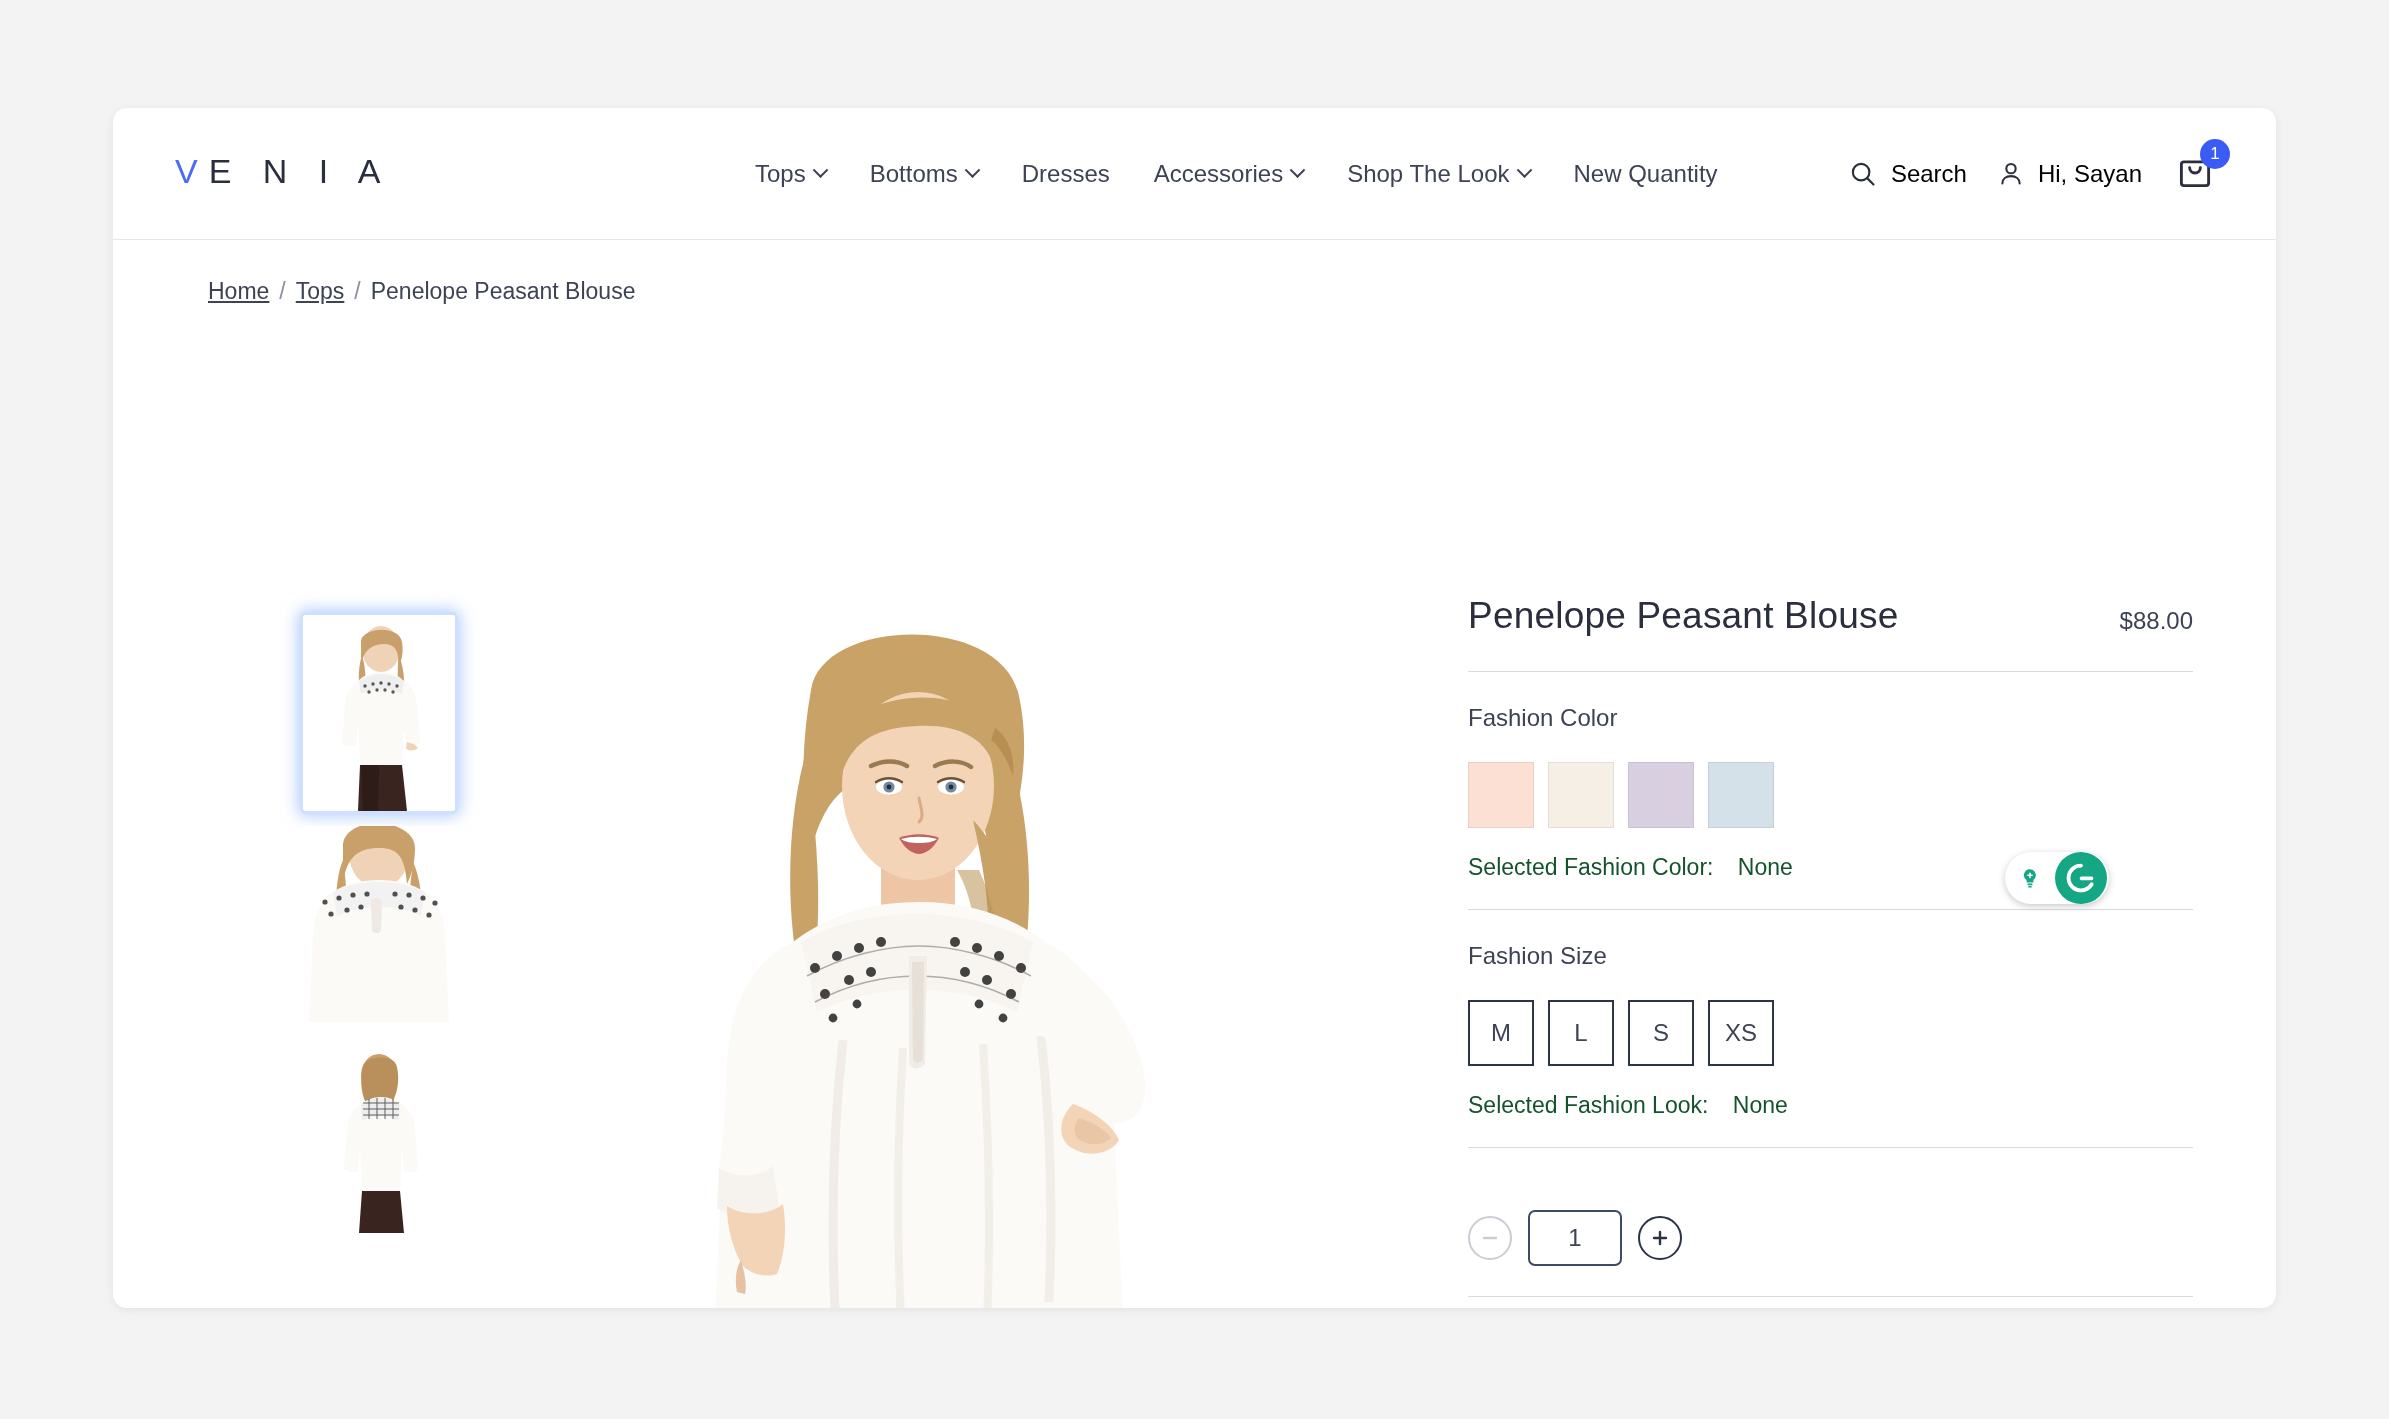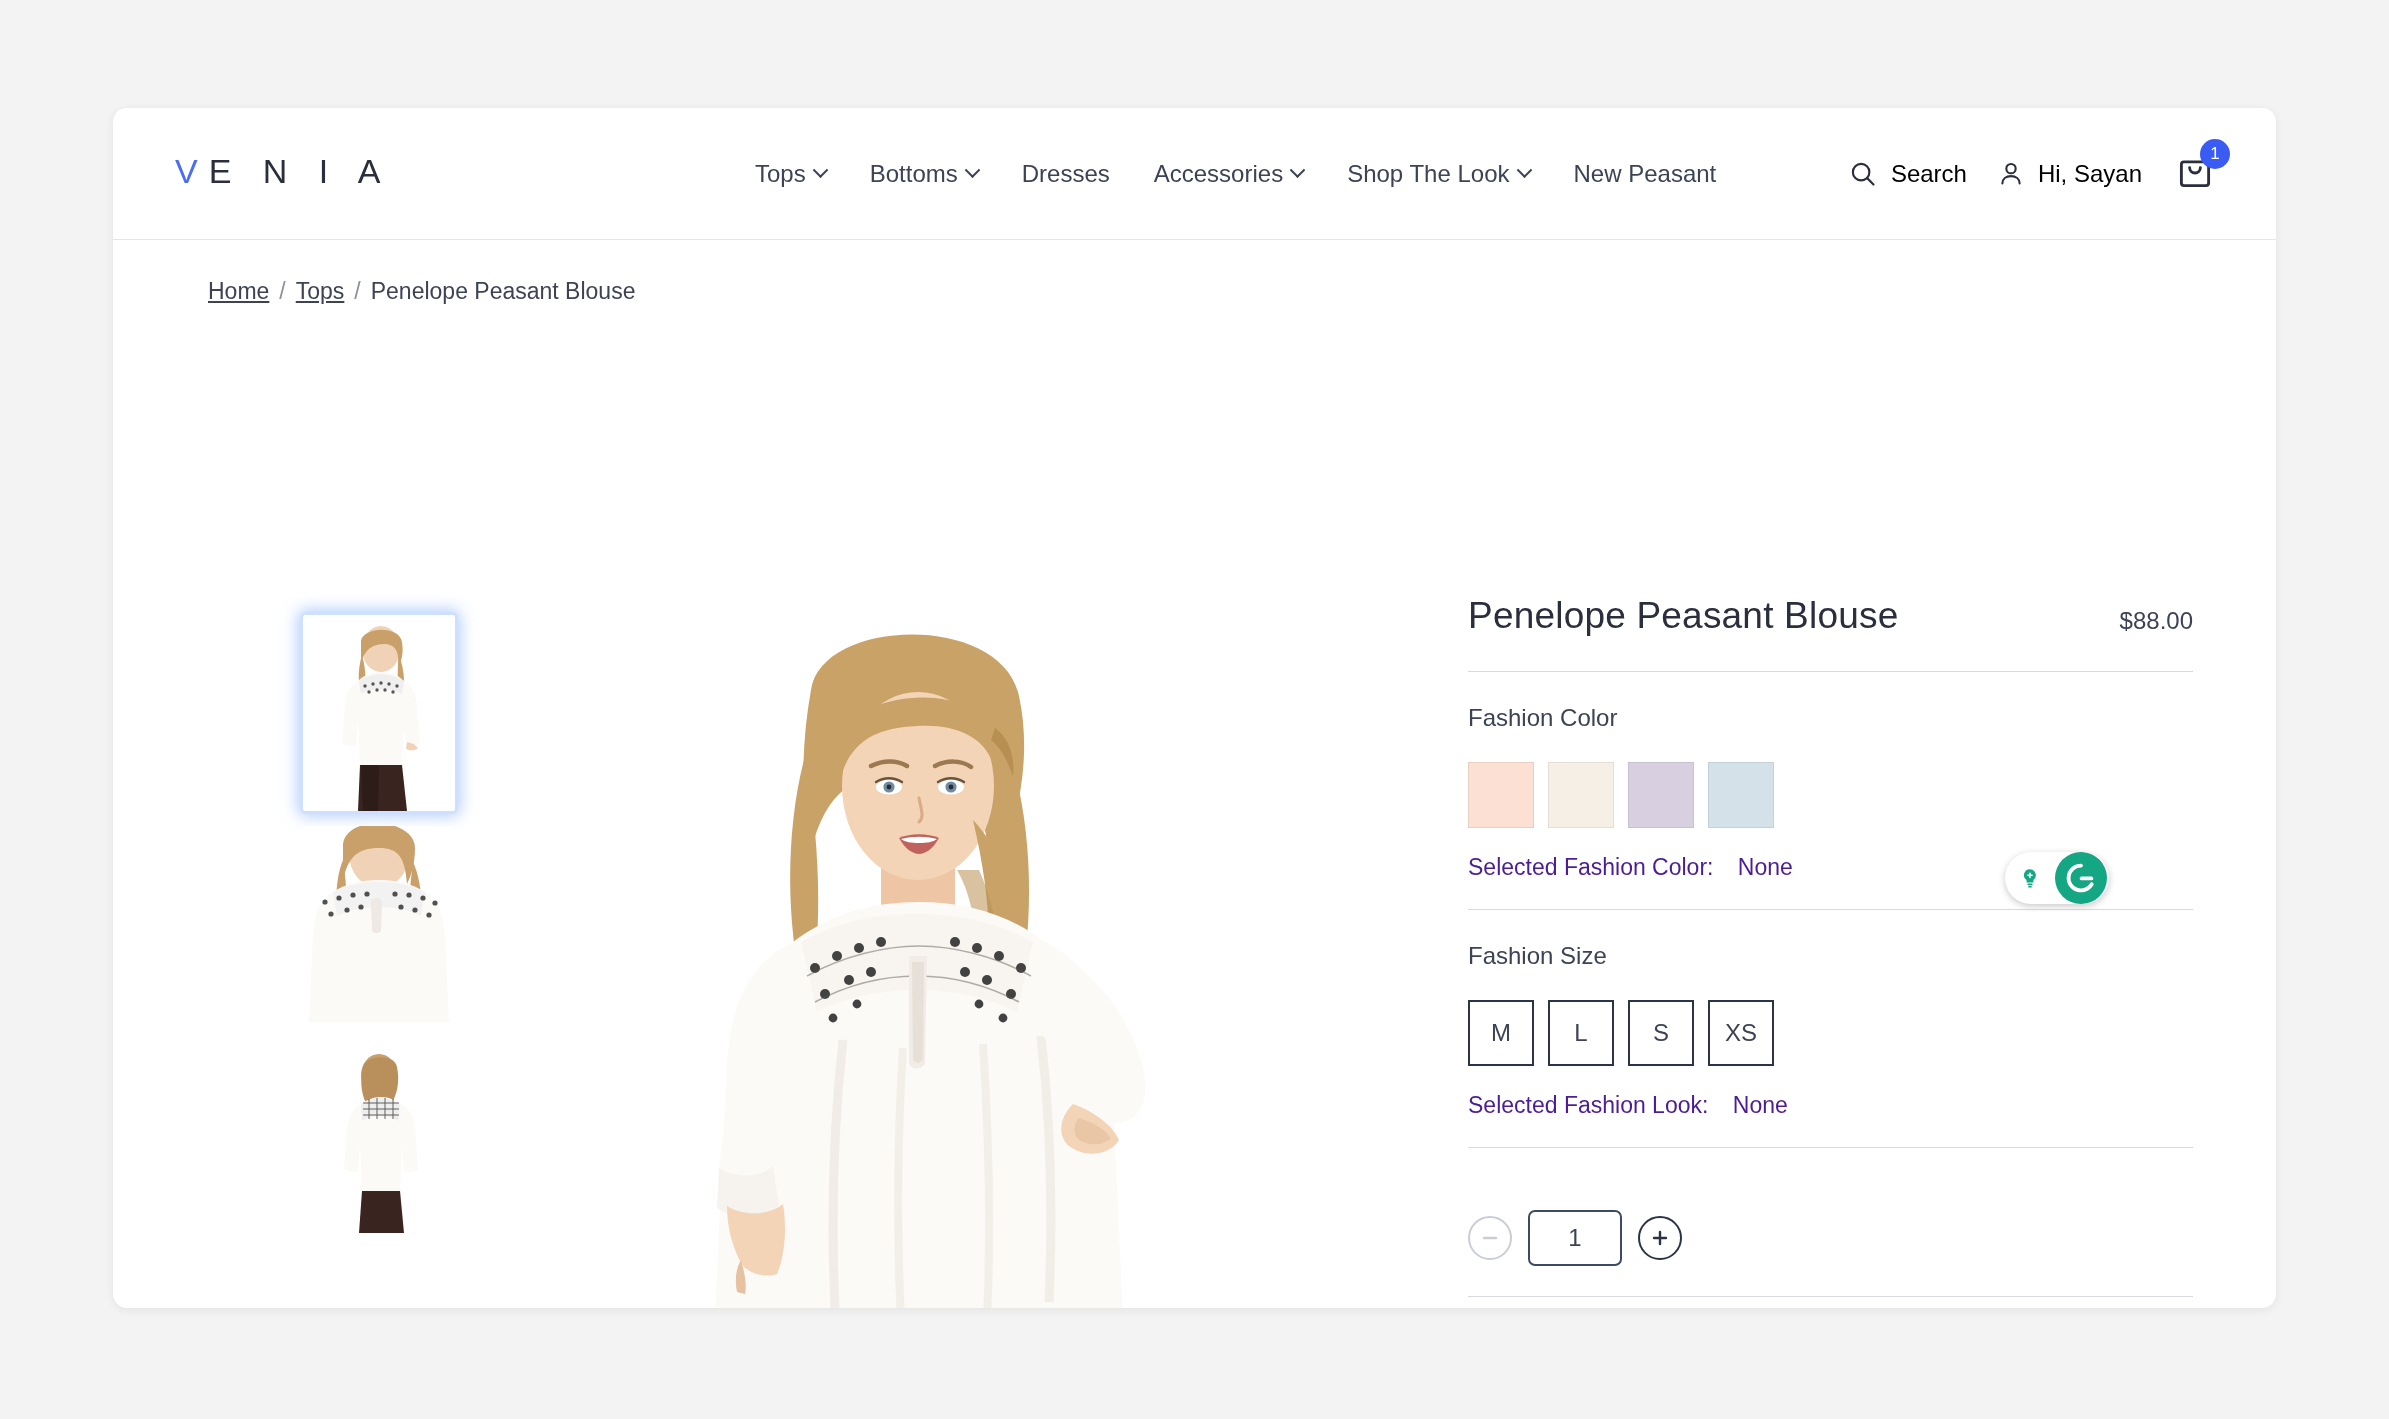--- a/index.html
+++ b/index.html
@@ -204,21 +204,21 @@
     border: 2px solid #2b3346;
     display: flex;
     align-items: center;
     justify-content: center;
     font-size: 24px;
     color: #3d4355;
     cursor: pointer;
     background: #fff;
   }
 
-  .sel-line { font-size: 23px; color: #4c1d95; }
+  .sel-line { font-size: 23px; color: #14532d; }
   .sel-line .sel-val { margin-left: 18px; }
 
   .qty-block { padding: 32px 0 30px; border-bottom: 1px solid #d7dae1; }
   .qty-row { display: flex; align-items: center; gap: 16px; margin-top: 30px; }
   .circ-btn {
     width: 44px; height: 44px; border-radius: 50%;
     display: flex; align-items: center; justify-content: center;
     cursor: pointer; background: #fff;
   }
   .circ-minus { border: 2px solid #c9cdd6; }
@@ -278,21 +278,21 @@
         </div>
         <div class="nav-item">
           <span>Accessories</span>
           <i class="chev"></i>
         </div>
         <div class="nav-item">
           <span>Shop The Look</span>
           <i class="chev"></i>
         </div>
         <div class="nav-item">
-          <span>New Peasant</span>
+          <span>New Quantity</span>
         </div>
       </nav>
 
       <div class="header-right">
 
         <div class="hr-btn">
           <svg width="30" height="30" viewBox="0 0 24 24" fill="none">
             <circle cx="10.5" cy="10.5" r="6.6" stroke="#2b2f3d" stroke-width="1.7"></circle>
             <line x1="15.3" y1="15.3" x2="20.4" y2="20.4" stroke="#2b2f3d" stroke-width="1.7" stroke-linecap="round"></line>
           </svg>

